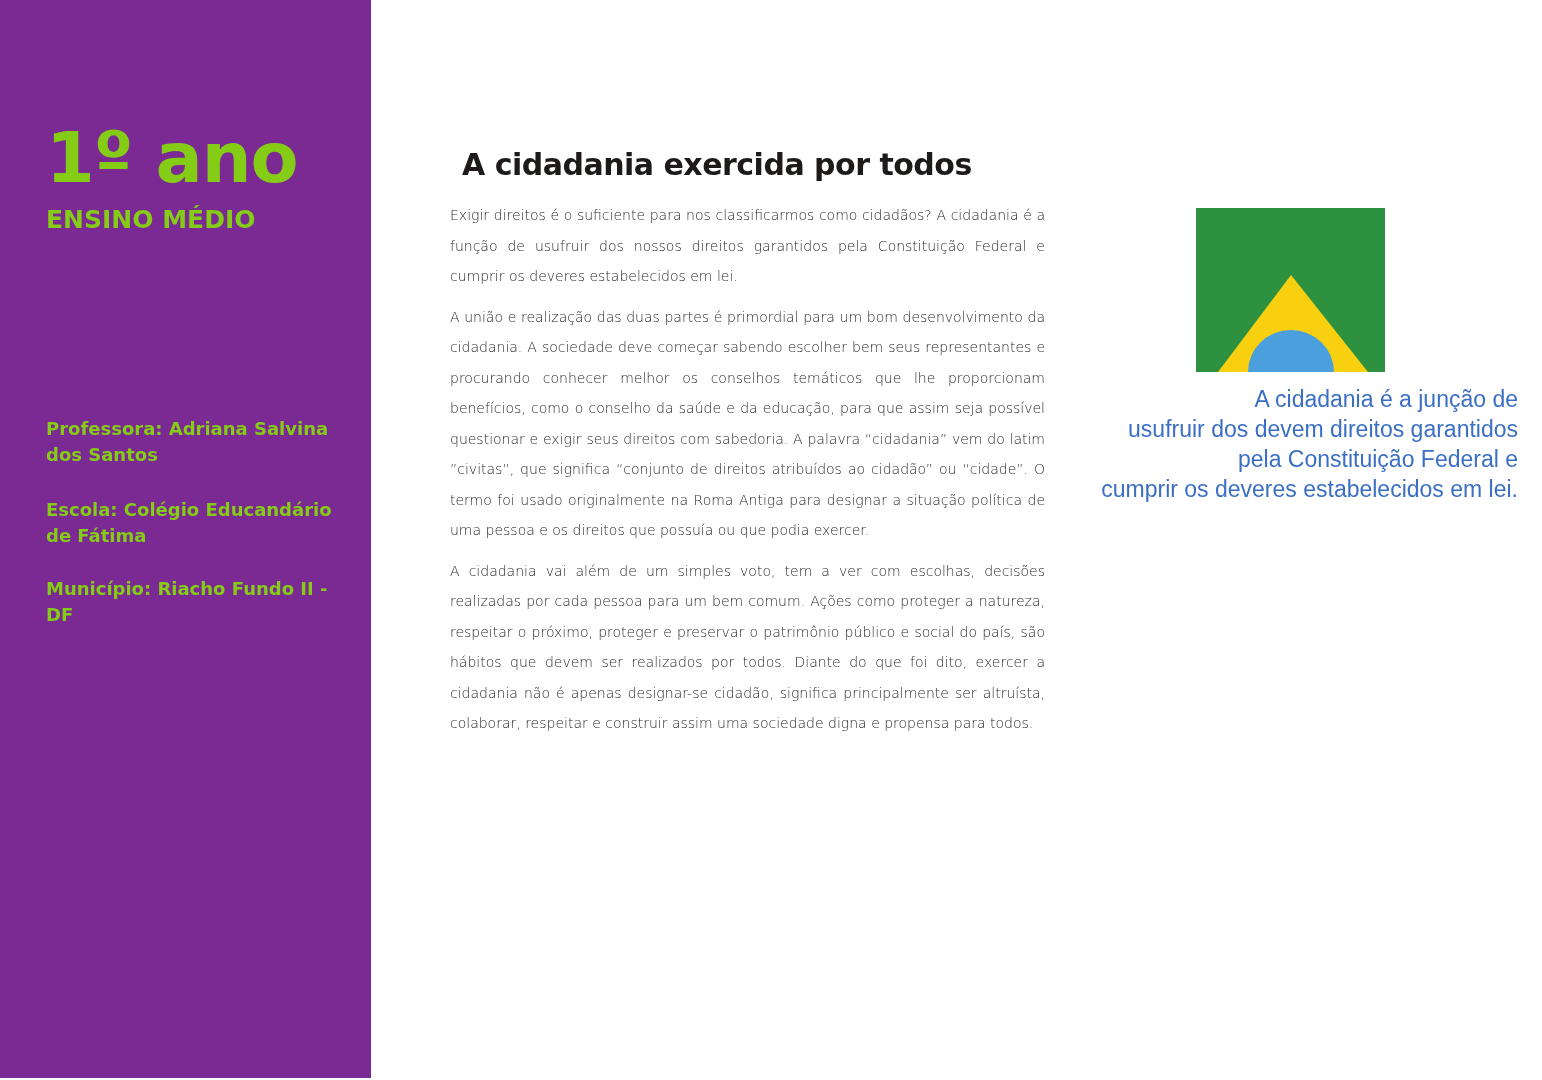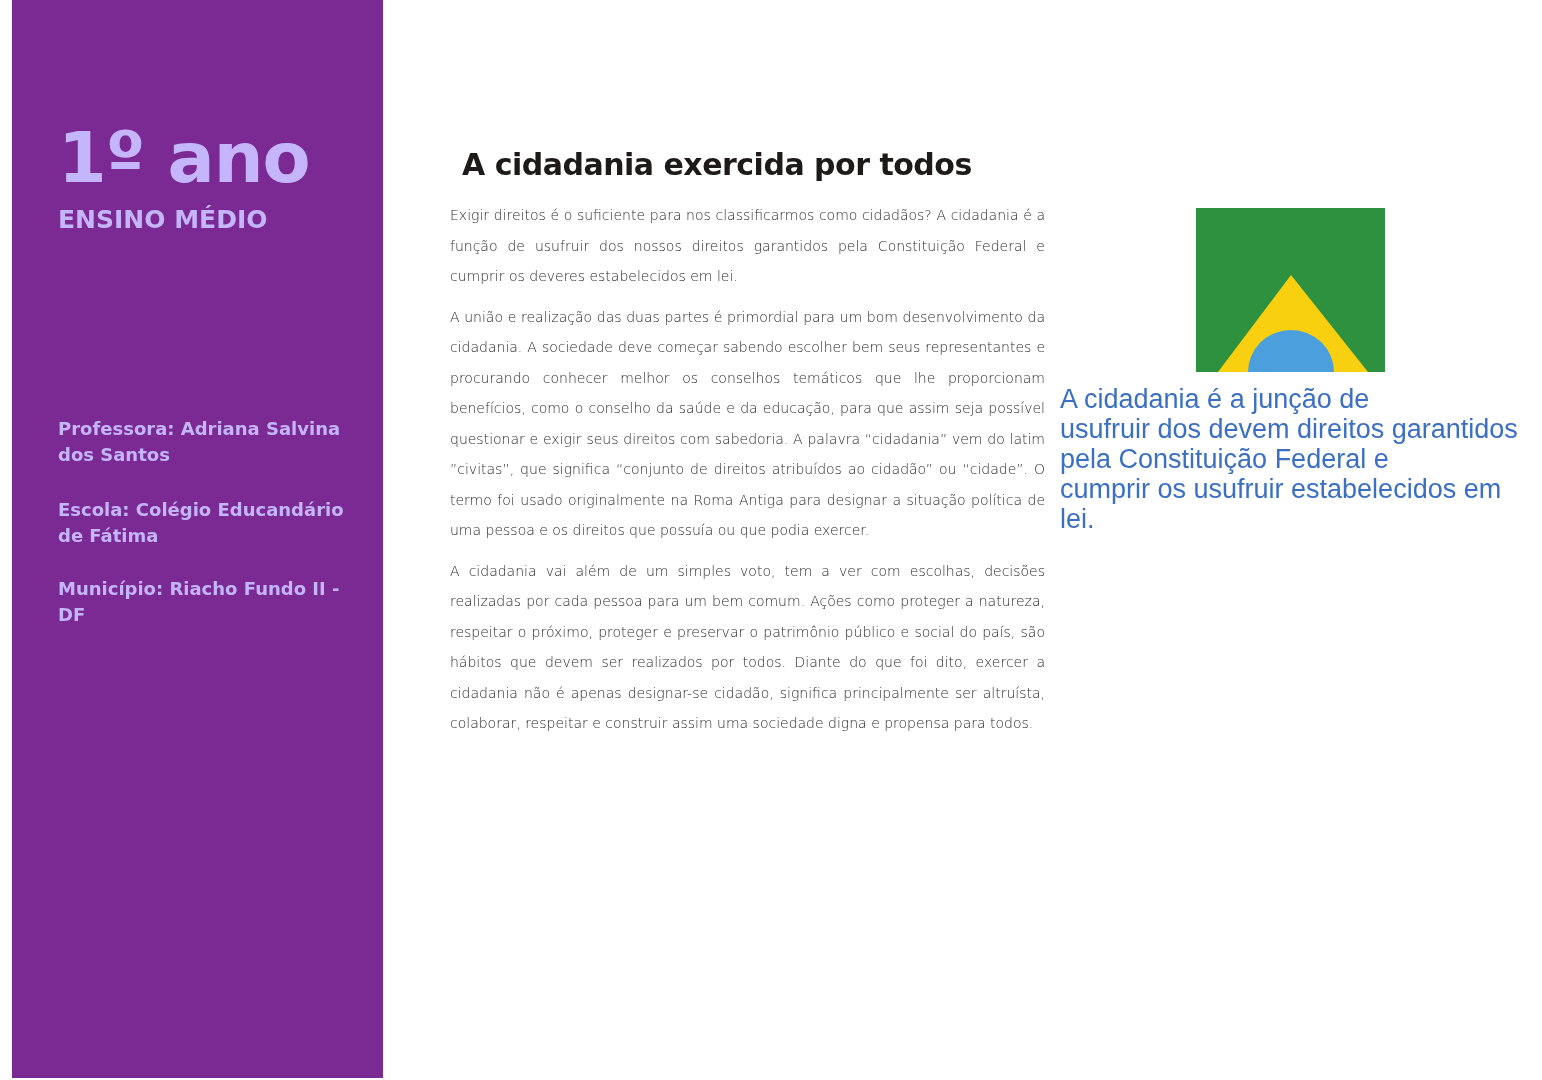--- a/index.html
+++ b/index.html
@@ -11,26 +11,26 @@
       overflow: hidden;
     }
     .page {
       position: relative;
       width: 1542px;
       height: 1080px;
       background: #ffffff;
     }
     .sidebar {
       position: absolute;
-      left: 12px;
+      left: 0;
       top: 0;
       width: 371px;
       height: 1078px;
       background: #7b2993;
-      color: #c4b5fd;
+      color: #84cc16;
     }
     .hand {
       font-family: "DejaVu Sans", sans-serif;
       font-weight: bold;
     }
     .grade {
       position: absolute;
       left: 46px;
       top: 118px;
       font-size: 70px;
@@ -95,23 +95,23 @@
       left: 1196px;
       top: 208px;
       width: 189px;
       height: 164px;
     }
     .caption {
       position: absolute;
       left: 1060px;
       top: 384px;
       width: 458px;
-      text-align: left;
+      text-align: right;
       font-family: "Liberation Sans", sans-serif;
-      font-size: 27px;
+      font-size: 23px;
       line-height: 30px;
       color: #3a6fc4;
     }
   </style>
 </head>
 <body>
 
 <div class="page">
 
   <aside class="sidebar">
@@ -135,16 +135,16 @@
       <rect x="0" y="0" width="189" height="164" fill="#2d9140"></rect>
       <polygon points="95,67 22,164 172,164" fill="#f8d00f"></polygon>
       <path d="M52,164 A43,42 0 0 1 138,164 Z" fill="#4a9fdc"></path>
     </svg>
   </div>
 
   <div class="caption">
     <div>A cidadania é a junção de</div>
     <div>usufruir dos devem direitos garantidos</div>
     <div>pela Constituição Federal e</div>
-    <div>cumprir os usufruir estabelecidos em lei.</div>
+    <div>cumprir os deveres estabelecidos em lei.</div>
   </div>
 
 </div>
 
 </body></html>

